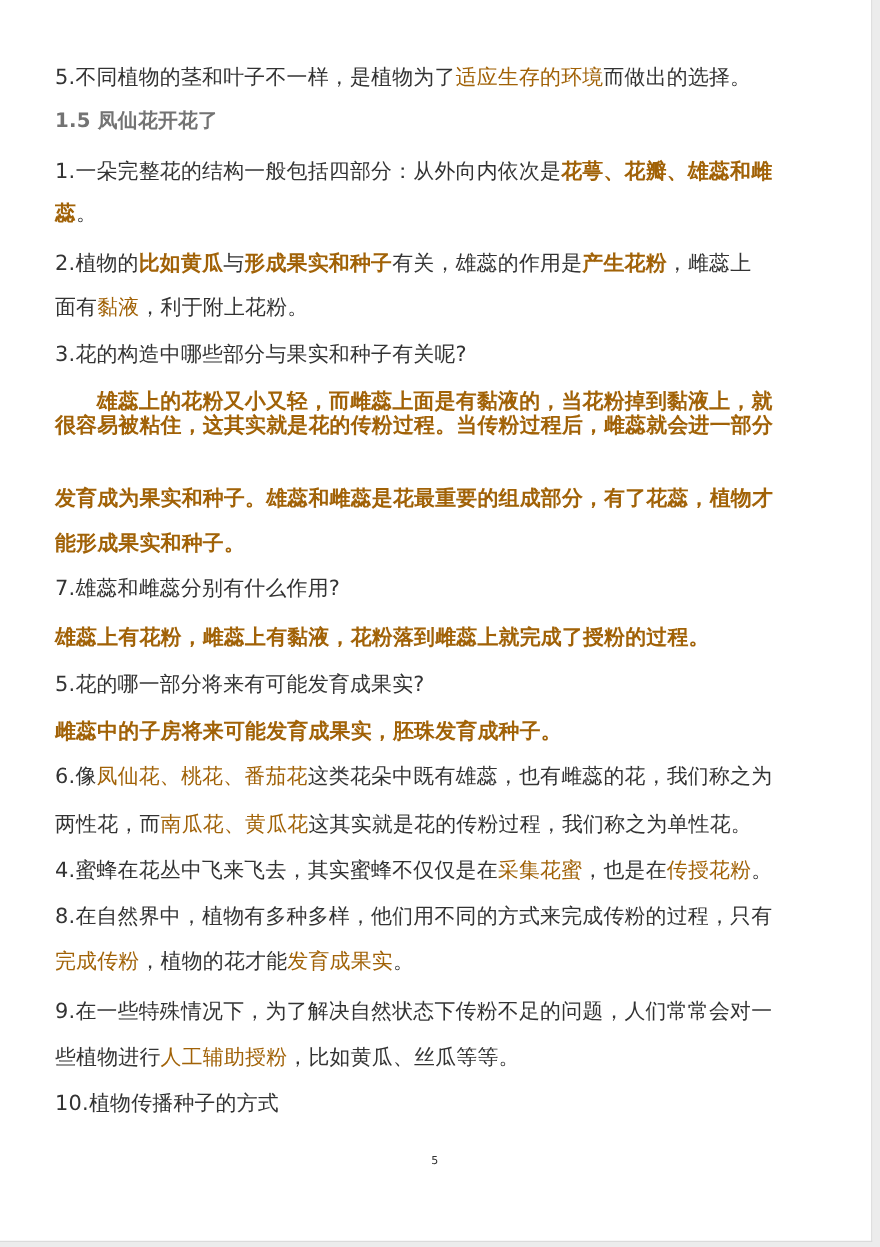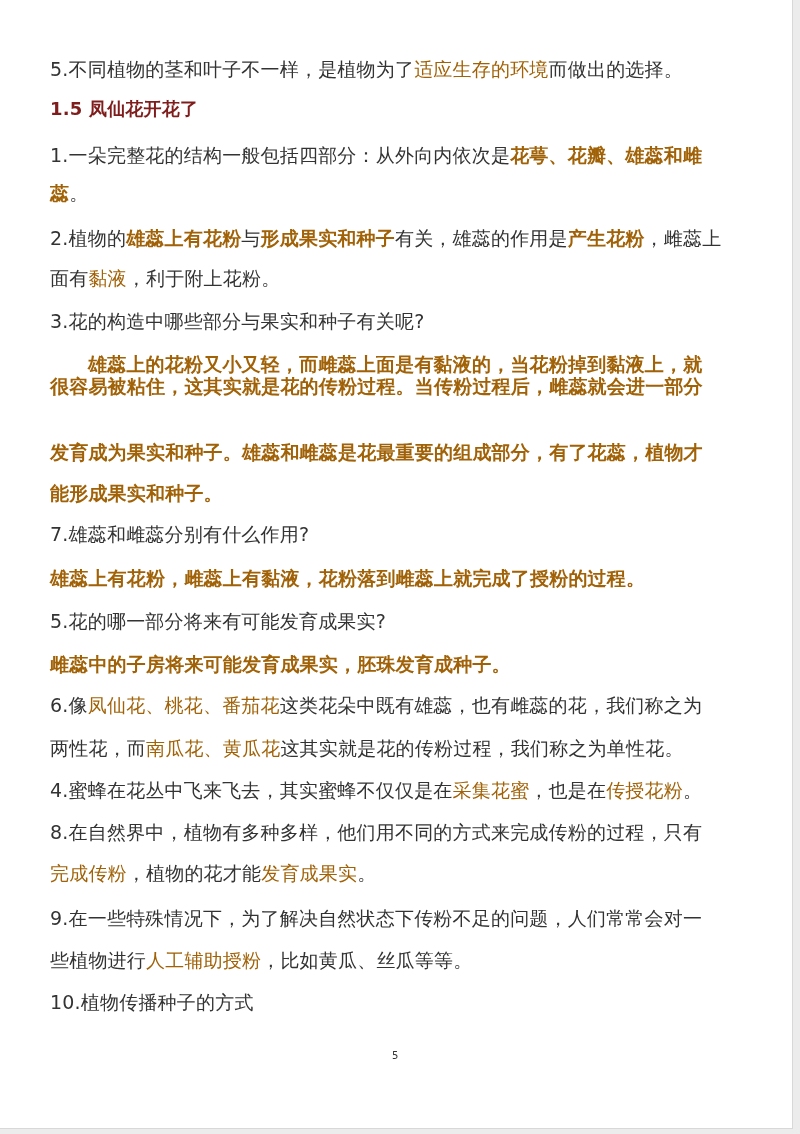--- a/index.html
+++ b/index.html
@@ -9,40 +9,40 @@
   }
   .page {
     position: absolute; left: 0; top: 0; width: 792px; height: 1128px;
     background: #ffffff; border-right: 1px solid #d8d8d8; border-bottom: 1px solid #d8d8d8;
   }
   .line {
     position: absolute; left: 50px; font-size: 19px; color: #333333; white-space: nowrap; letter-spacing: 0.2px;
   }
   .red { color: #a16207; }
   .bold { font-weight: bold; }
-  .heading { font-weight: bold; color: #7f1d1d; font-size: 18px; }
+  .heading { font-weight: bold; color: #737373; font-size: 18px; }
   .indent { left: 88px; }
   .watermark {
     position: absolute; left: 375px; top: 990px; font-size: 78px; font-weight: bold;
     color: #f0f0f0; letter-spacing: 2px; font-family: "DejaVu Sans", sans-serif;
   }
   .page-num {
     position: absolute; left: 392px; top: 1050px; font-size: 10px; color: #333;
   }
 </style>
 </head>
 <body>
 
 <div class="page">
   <div id="content">
       <div class="line " style="top: 57px;"><span>5.不同植物的茎和叶子不一样，是植物为了</span><span class="red">适应生存的环境</span><span>而做出的选择。</span></div>
       <div class="line heading" style="top: 97px;"><span>1.5 凤仙花开花了</span></div>
       <div class="line " style="top: 143px;"><span>1.一朵完整花的结构一般包括四部分：从外向内依次是</span><span class="red bold">花萼、花瓣、雄蕊和雌</span></div>
       <div class="line " style="top: 181px;"><span class="red bold">蕊</span><span>。</span></div>
-      <div class="line " style="top: 226px;"><span>2.植物的</span><span class="red bold">雄蕊上有花粉</span><span>与</span><span class="red bold">形成果实和种子</span><span>有关，雄蕊的作用是</span><span class="red bold">产生花粉</span><span>，雌蕊上</span></div>
+      <div class="line " style="top: 226px;"><span>2.植物的</span><span class="red bold">比如黄瓜</span><span>与</span><span class="red bold">形成果实和种子</span><span>有关，雄蕊的作用是</span><span class="red bold">产生花粉</span><span>，雌蕊上</span></div>
       <div class="line " style="top: 266px;"><span>面有</span><span class="red">黏液</span><span>，利于附上花粉。</span></div>
       <div class="line " style="top: 309px;"><span>3.花的构造中哪些部分与果实和种子有关呢?</span></div>
       <div class="line indent" style="top: 352px;"><span class="red bold">雄蕊上的花粉又小又轻，而雌蕊上面是有黏液的，当花粉掉到黏液上，就</span></div>
       <div class="line " style="top: 374px;"><span class="red bold">很容易被粘住，这其实就是花的传粉过程。当传粉过程后，雌蕊就会进一部分</span></div>
       <div class="line " style="top: 440px;"><span class="red bold">发育成为果实和种子。雄蕊和雌蕊是花最重要的组成部分，有了花蕊，植物才</span></div>
       <div class="line " style="top: 481px;"><span class="red bold">能形成果实和种子。</span></div>
       <div class="line " style="top: 522px;"><span>7.雄蕊和雌蕊分别有什么作用?</span></div>
       <div class="line " style="top: 566px;"><span class="red bold">雄蕊上有花粉，雌蕊上有黏液，花粉落到雌蕊上就完成了授粉的过程。</span></div>
       <div class="line " style="top: 609px;"><span>5.花的哪一部分将来有可能发育成果实?</span></div>
       <div class="line " style="top: 652px;"><span class="red bold">雌蕊中的子房将来可能发育成果实，胚珠发育成种子。</span></div>

